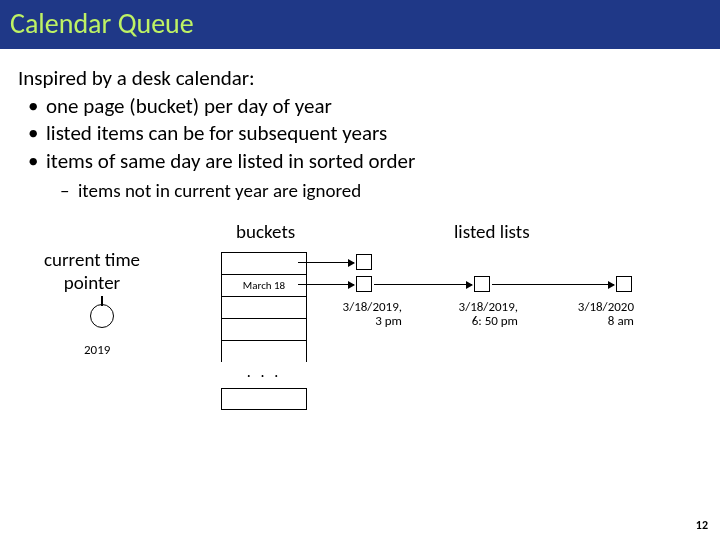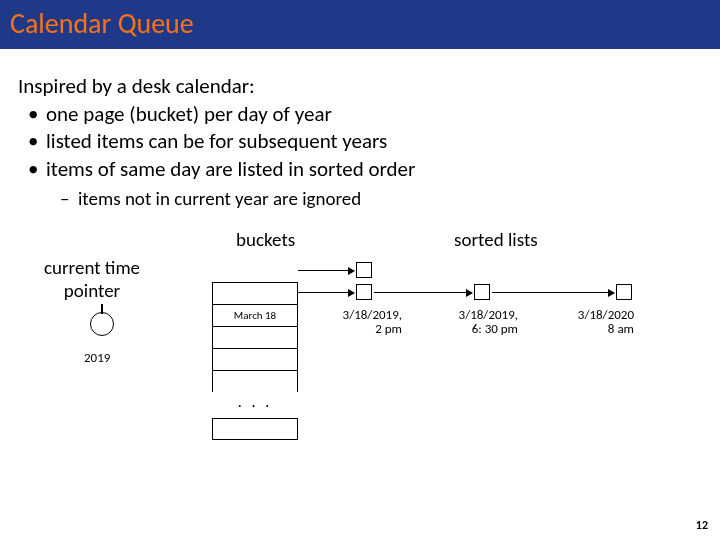--- a/index.html
+++ b/index.html
@@ -1,34 +1,34 @@
 <!DOCTYPE html>
 <html><head>
 <meta charset="utf-8">
 <style>
   * { box-sizing: border-box; margin: 0; padding: 0; }
   html, body { width: 720px; height: 540px; font-family: Calibri, "Segoe UI", Arial, sans-serif; background: #fff; color: #000; }
   .slide { width: 720px; height: 540px; position: relative; }
-  .title-bar { background: #1f3887; color: #f97316; padding: 6px 8px 8px 10px; font-size: 28px; }
-  .content { padding: 24px 18px 0 18px; }
+  .title-bar { background: #1f3887; color: #bef264; padding: 6px 8px 8px 10px; font-size: 28px; }
+  .content { padding: 16px 18px 0 18px; }
   .intro { font-size: 21px; margin-bottom: 2px; }
   ul.bullets { list-style: none; padding-left: 10px; }
   ul.bullets li { font-size: 21px; line-height: 1.3; position: relative; padding-left: 18px; }
   ul.bullets li::before { content: "•"; position: absolute; left: 0; top: 0; }
   .sub { font-size: 19px; padding-left: 60px; position: relative; margin-top: 4px; }
   .sub::before { content: "–"; position: absolute; left: 42px; }
   .diagram { position: relative; width: 684px; height: 260px; margin-top: 6px; }
   .lbl { position: absolute; font-size: 19px; }
   .lbl-small { position: absolute; font-size: 13px; text-align: right; }
   .two-line { line-height: 1.1; }
   .ctp { position: absolute; left: 9px; top: 40px; width: 130px; text-align: center; font-size: 19px; }
   .pointer-circle { position: absolute; left: 72px; top: 96px; width: 24px; height: 24px; border: 1.5px solid #000; border-radius: 50%; }
   .pointer-stem { position: absolute; left: 83px; top: 88px; width: 1.5px; height: 10px; background: #000; }
   .year { position: absolute; left: 66px; top: 134px; font-size: 13px; }
-  .bucket-col { position: absolute; left: 194px; top: 44px; width: 86px; margin-top: 22px; }
+  .bucket-col { position: absolute; left: 203px; top: 44px; width: 86px; }
   .bucket { width: 86px; height: 22px; border: 1.4px solid #000; border-bottom: none; display: flex; align-items: center; justify-content: center; font-size: 11px; }
   .bucket:last-child { border-bottom: 1.4px solid #000; }
   .bucket-gap { border: none; height: 26px; text-align: center; font-size: 16px; letter-spacing: 3px; padding-top: 0px; }
   .bucket-last { border: 1.4px solid #000; }
   .node { position: absolute; width: 16px; height: 16px; border: 1.4px solid #000; background: #fff; }
   .arrow { position: absolute; height: 1.4px; background: #000; }
   .arrow::after { content: ""; position: absolute; right: -1px; top: -3.3px; border-left: 7px solid #000; border-top: 4px solid transparent; border-bottom: 4px solid transparent; }
   .page-num { position: absolute; right: 12px; bottom: 8px; font-size: 12px; font-weight: bold; }
 </style>
 </head>
@@ -41,21 +41,21 @@
     <div class="intro">Inspired by a desk calendar:</div>
     <ul class="bullets">
       <li>one page (bucket) per day of year</li>
       <li>listed items can be for subsequent years</li>
       <li>items of same day are listed in sorted order</li>
     </ul>
     <div class="sub">items not in current year are ignored</div>
 
     <div class="diagram">
       <div class="lbl" style="left:218px; top:12px;">buckets</div>
-      <div class="lbl" style="left:436px; top:12px;">sorted lists</div>
+      <div class="lbl" style="left:436px; top:12px;">listed lists</div>
 
       <div class="ctp">current time pointer</div>
       <div class="pointer-stem"></div>
       <div class="pointer-circle"></div>
       <div class="year">2019</div>
 
       <div class="bucket-col">
         <div class="bucket"></div>
         <div class="bucket">March 18</div>
         <div class="bucket"></div>
@@ -70,25 +70,25 @@
 
       <div class="arrow" style="left:280px; top:76px; width:56px;"></div>
       <div class="node" style="left:338px; top:68px;"></div>
       <div class="arrow" style="left:356px; top:76px; width:98px;"></div>
       <div class="node" style="left:456px; top:68px;"></div>
       <div class="arrow" style="left:474px; top:76px; width:122px;"></div>
       <div class="node" style="left:598px; top:68px;"></div>
 
       <div class="lbl-small two-line" style="left:314px; top:92px; width:70px;">
         <span>3/18/2019,</span><br>
-        <span>2 pm</span>
+        <span>3 pm</span>
       </div>
       <div class="lbl-small two-line" style="left:430px; top:92px; width:70px;">
         <span>3/18/2019,</span><br>
-        <span>6: 30 pm</span>
+        <span>6: 50 pm</span>
       </div>
       <div class="lbl-small two-line" style="left:546px; top:92px; width:70px;">
         <span>3/18/2020</span><br>
         <span>8 am</span>
       </div>
     </div>
   </div>
 
   <div class="page-num">12</div>
 </div>

